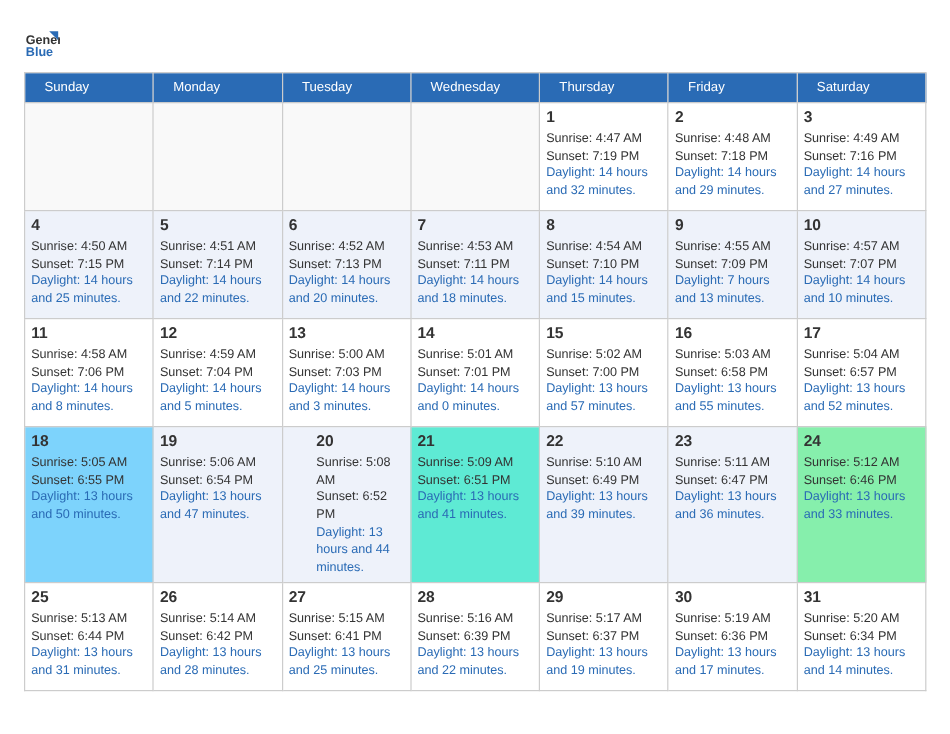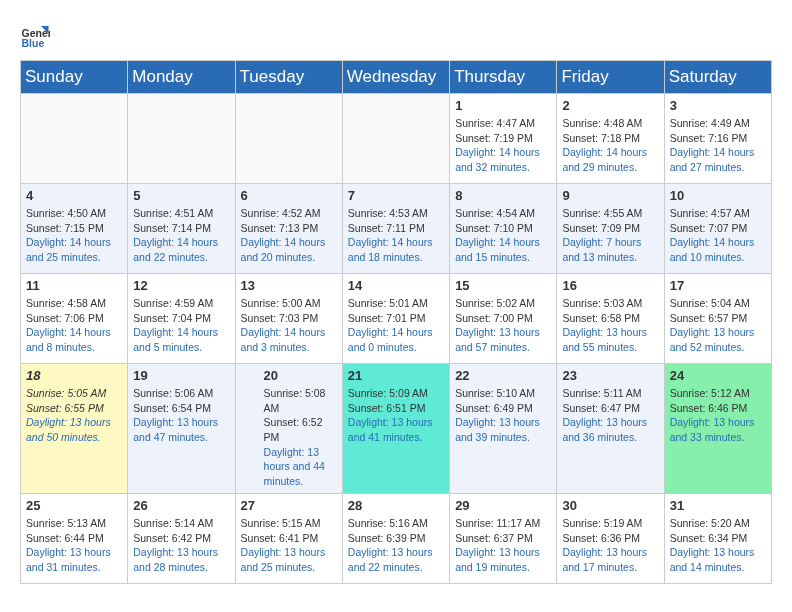--- a/index.html
+++ b/index.html
@@ -38,23 +38,23 @@
       color: #555;
     }
     .calendar {
       width: 100%;
       border-collapse: collapse;
       font-size: 11px;
     }
     .calendar th {
       background-color: #2a6bb5;
       color: #fff;
-      padding: 6px 4px;
+      padding: 6px 16px;
       text-align: left;
-      font-size: 17px;
+      font-size: 11px;
       font-weight: normal;
       border: 1px solid #ccc;
     }
     .calendar td {
       border: 1px solid #ccc;
       padding: 4px 5px;
       vertical-align: top;
       height: 90px;
       width: 107px;
       background: #fff;
@@ -184,21 +184,21 @@
         <td>
           <span class="day-number">16</span>
           <div class="day-info"><span>Sunrise: 5:03 AM</span><br><span>Sunset: 6:58 PM</span><br><span class="daylight-label">Daylight: 13 hours and 55 minutes.</span></div>
         </td>
         <td>
           <span class="day-number">17</span>
           <div class="day-info"><span>Sunrise: 5:04 AM</span><br><span>Sunset: 6:57 PM</span><br><span class="daylight-label">Daylight: 13 hours and 52 minutes.</span></div>
         </td>
       </tr>
       <tr>
-        <td style="background-color: #fef9c3; font-style: italic;">
+        <td style="background-color: #7dd3fc;">
           <span class="day-number">18</span>
           <div class="day-info"><span>Sunrise: 5:05 AM</span><br><span>Sunset: 6:55 PM</span><br><span class="daylight-label">Daylight: 13 hours and 50 minutes.</span></div>
         </td>
         <td style="background-color: rgb(238, 242, 250);">
           <span class="day-number">19</span>
           <div class="day-info"><span>Sunrise: 5:06 AM</span><br><span>Sunset: 6:54 PM</span><br><span class="daylight-label">Daylight: 13 hours and 47 minutes.</span></div>
         </td>
         <td style="background-color: rgb(238, 242, 250); padding-left: 28px;">
           <span class="day-number">20</span>
           <div class="day-info"><span>Sunrise: 5:08 AM</span><br><span>Sunset: 6:52 PM</span><br><span class="daylight-label">Daylight: 13 hours and 44 minutes.</span></div>
@@ -232,21 +232,21 @@
         <td>
           <span class="day-number">27</span>
           <div class="day-info"><span>Sunrise: 5:15 AM</span><br><span>Sunset: 6:41 PM</span><br><span class="daylight-label">Daylight: 13 hours and 25 minutes.</span></div>
         </td>
         <td>
           <span class="day-number">28</span>
           <div class="day-info"><span>Sunrise: 5:16 AM</span><br><span>Sunset: 6:39 PM</span><br><span class="daylight-label">Daylight: 13 hours and 22 minutes.</span></div>
         </td>
         <td>
           <span class="day-number">29</span>
-          <div class="day-info"><span>Sunrise: 11:17 AM</span><br><span>Sunset: 6:37 PM</span><br><span class="daylight-label">Daylight: 13 hours and 19 minutes.</span></div>
+          <div class="day-info"><span>Sunrise: 5:17 AM</span><br><span>Sunset: 6:37 PM</span><br><span class="daylight-label">Daylight: 13 hours and 19 minutes.</span></div>
         </td>
         <td>
           <span class="day-number">30</span>
           <div class="day-info"><span>Sunrise: 5:19 AM</span><br><span>Sunset: 6:36 PM</span><br><span class="daylight-label">Daylight: 13 hours and 17 minutes.</span></div>
         </td>
         <td>
           <span class="day-number">31</span>
           <div class="day-info"><span>Sunrise: 5:20 AM</span><br><span>Sunset: 6:34 PM</span><br><span class="daylight-label">Daylight: 13 hours and 14 minutes.</span></div>
         </td>
       </tr>

